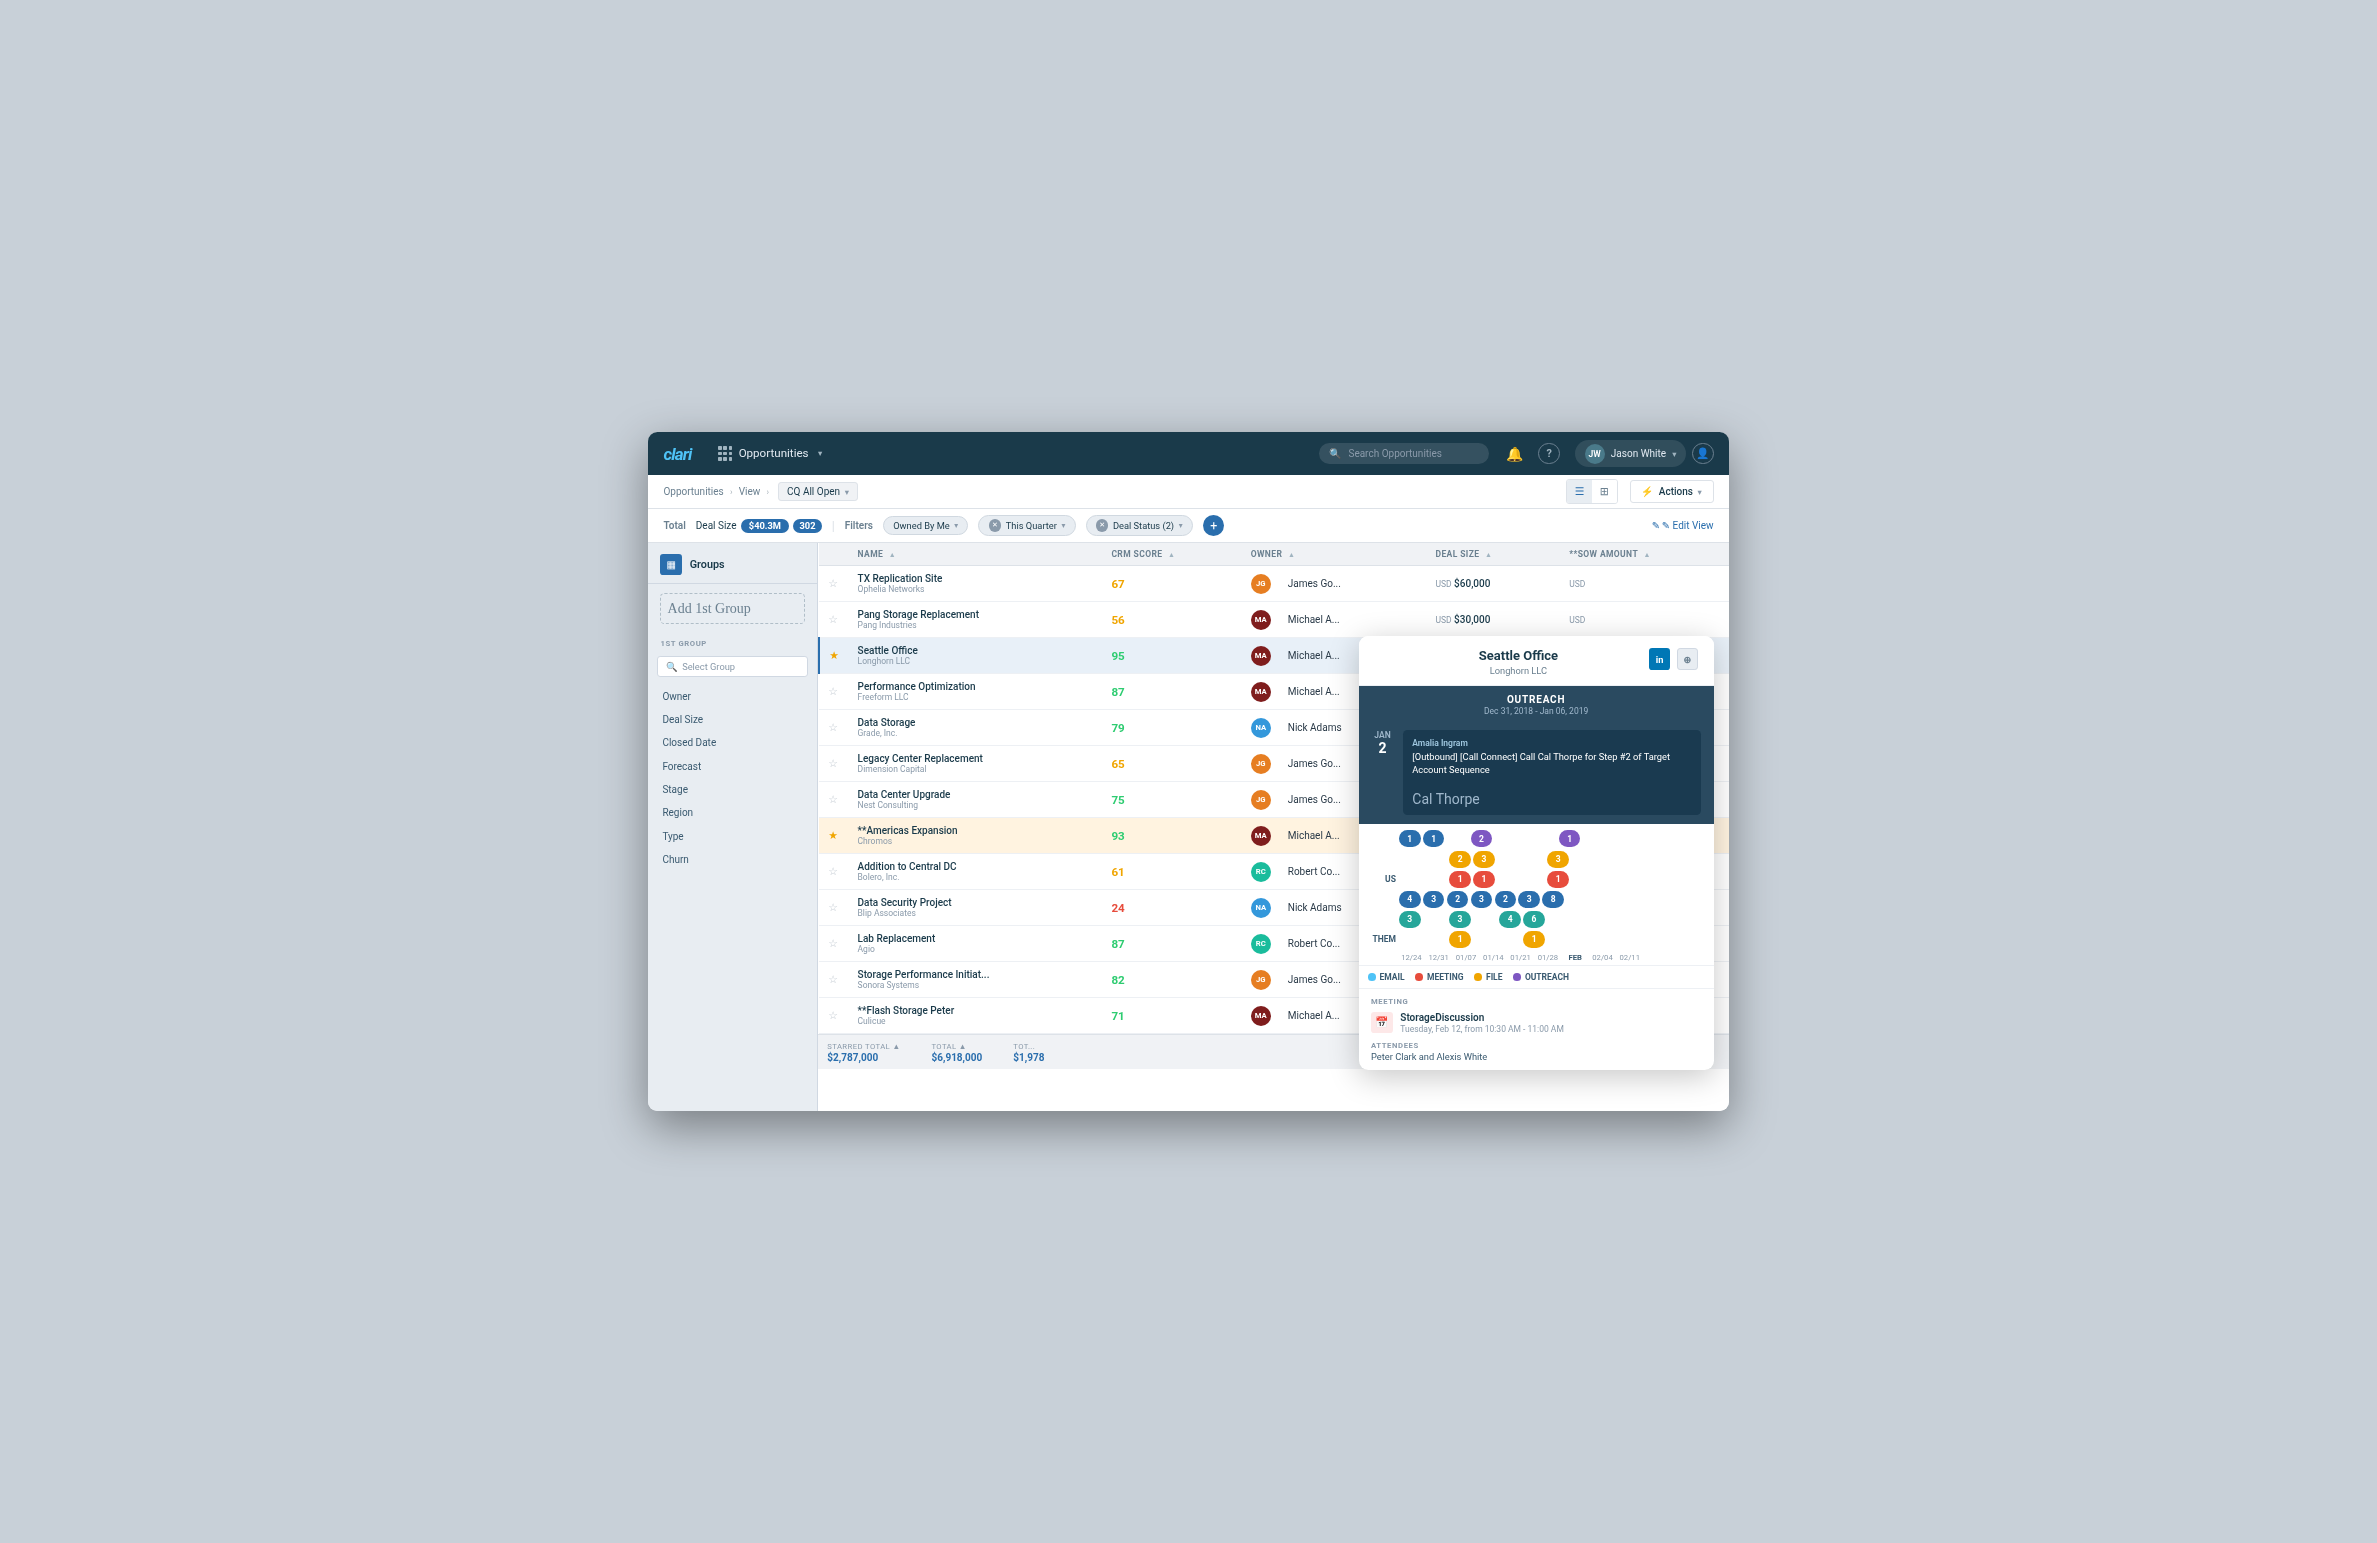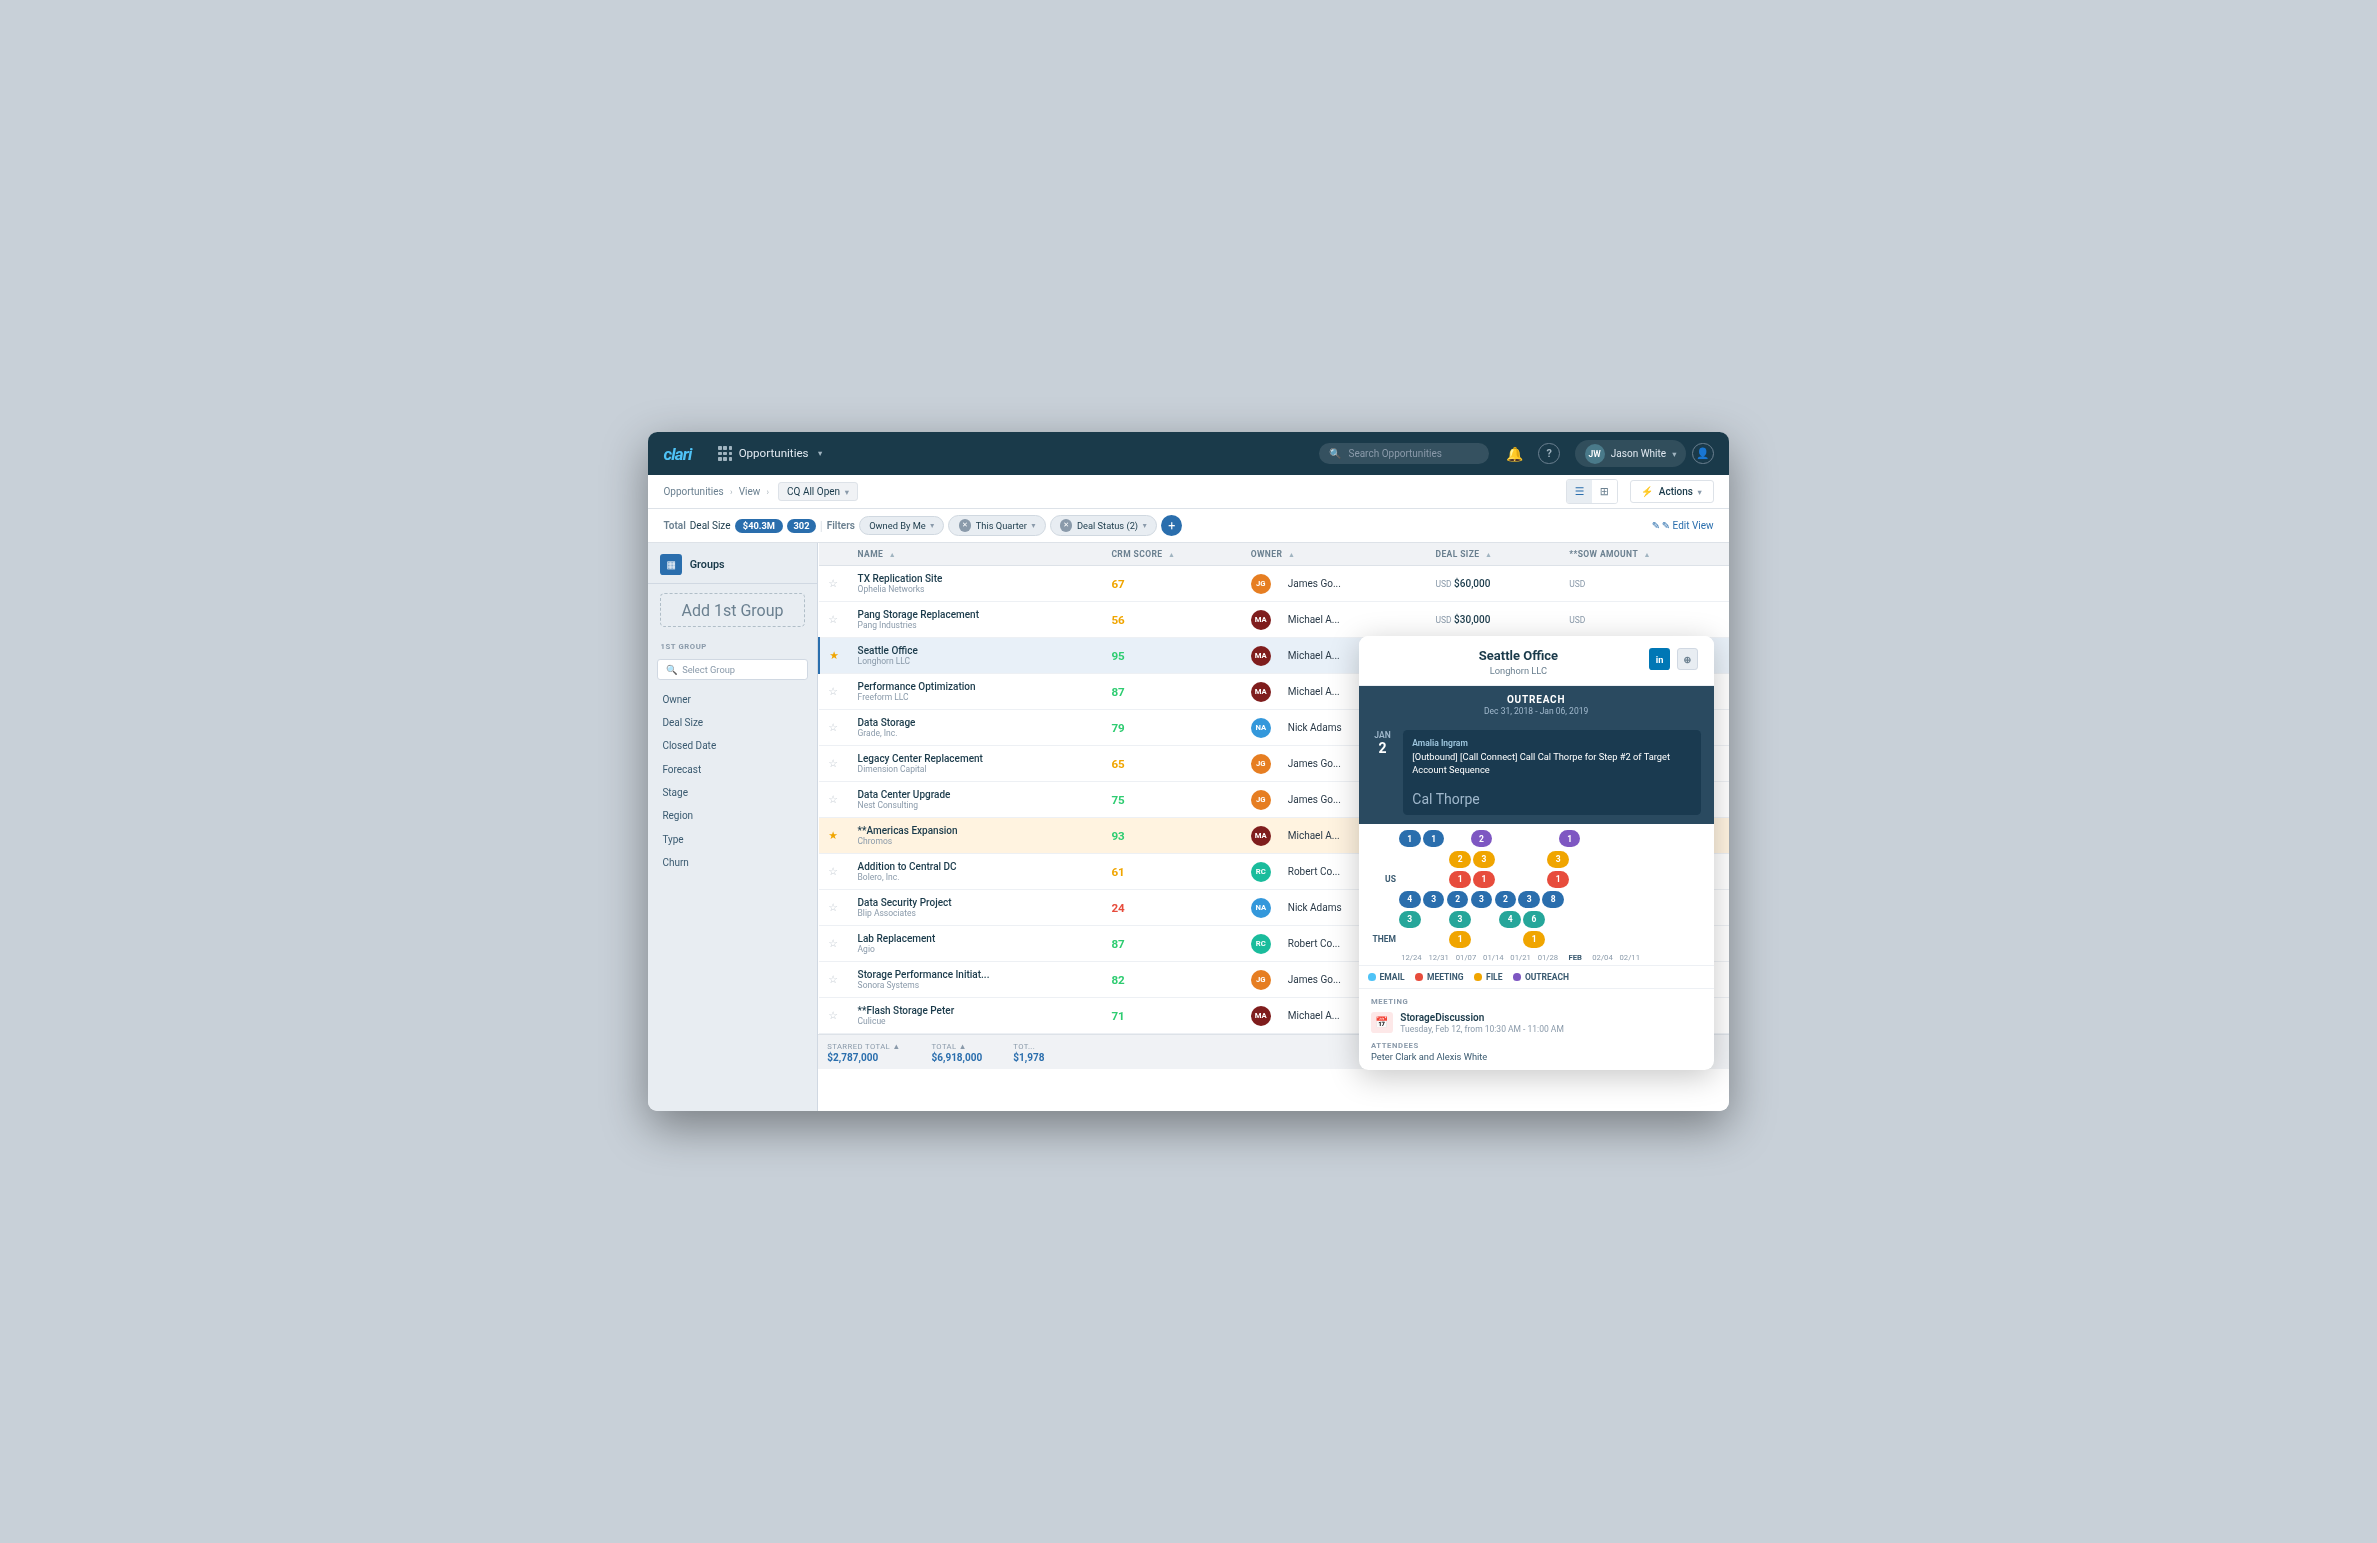--- a/index.html
+++ b/index.html
@@ -163,21 +163,21 @@
     .actions-btn .lightning { color: #f0a500; }
 
     
     .filter-bar {
       background: #fff;
       border-bottom: 0.8px solid #dde2e8;
       height: 34px;
       display: flex;
       align-items: center;
       padding: 0 15.4px;
-      gap: 4px;
+      gap: 10px;
       flex-shrink: 0;
     }
     .filter-label { font-size: 10px; color: #6b8090; font-weight: 600; }
     .deal-size-badge {
       display: flex;
       align-items: center;
       gap: 4.6px;
       font-size: 10px;
       color: #1a3a4a;
     }
@@ -272,24 +272,25 @@
     .sidebar-title {
       font-size: 10.8px;
       font-weight: 600;
       color: #1a3a4a;
     }
     .add-group-btn {
       margin: 9.3px 12.4px;
       border: 1.5px dashed #b0bec8;
       border-radius: 4.6px;
       padding: 6.2px;
-      text-align: center;
+      text-align: left;
       color: #6b8090;
-      font-size: 16px;
-      cursor: pointer;
+      font-size: 14px;
+      cursor: pointer;
+      font-family: Liberation Serif, serif;
     }
     .sidebar-section-label {
       font-size: 7.7px;
       font-weight: 700;
       color: #8a9aaa;
       letter-spacing: 0.6px;
       padding: 6.2px 12.4px 3.1px;
       text-transform: uppercase;
     }
     .sidebar-search {

